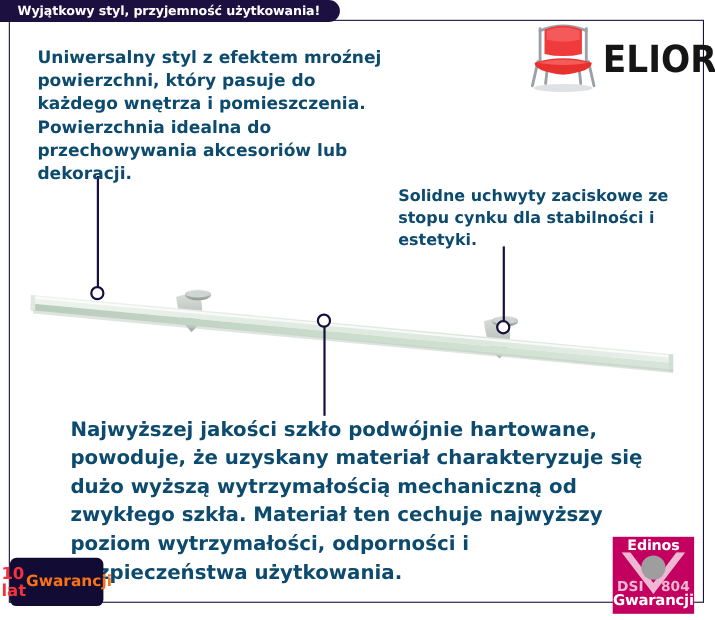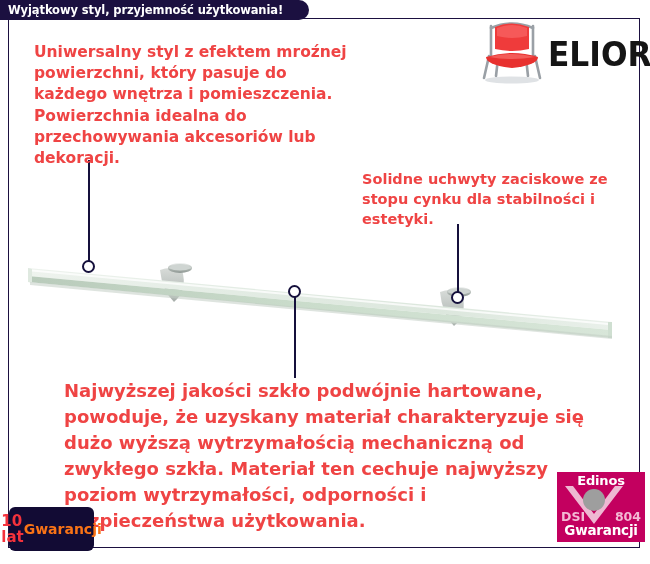--- a/index.html
+++ b/index.html
@@ -20,33 +20,33 @@
     background:transparent;
   }
 
   
   .header-bar{
     position:absolute;left:0;top:0;width:309px;height:20px;
     background:#1b1040;
     border-radius:0 10px 10px 0;
     display:flex;align-items:center;
     box-sizing:border-box;
-    padding-left:8px;
+    padding-left:16px;
     z-index:5;
   }
   .header-title{
     color:#ffffff;font-size:11.5px;font-weight:bold;
     letter-spacing:-0.1px;white-space:nowrap;
     line-height:20px;
   }
 
   
   .txt{
     position:absolute;
-    color:#ef4444;
+    color:#0c4a6e;
     font-weight:bold;
     line-height:1.37;
     white-space:pre-line;
   }
   #text-top-left{ left:34px; top:42px; width:330px; font-size:15.5px; }
   #text-right   { left:362px; top:170px; width:272px; font-size:14.5px; }
   #text-bottom  { left:64px; top:378px; width:520px; font-size:18px; line-height:1.45;}
 
   
   .logo{
@@ -77,21 +77,21 @@
     position:absolute;left:10px;top:508px;width:83px;height:42px;
     background:#120b34;border-radius:5px;
     display:flex;flex-direction:row;align-items:center;justify-content:center;
     box-shadow:0 0 0 1px #120b34;
   }
   .bw-top{color:#f4323c;font-size:15px;font-weight:bold;line-height:16px;}
   .bw-bot{color:#f97316;font-size:14px;font-weight:bold;line-height:16px;}
 
   
   .badge-edinos{
-    position:absolute;left:557px;top:472px;width:88px;height:70px;
+    position:absolute;left:557px;top:488px;width:74px;height:70px;
     background:#c3005f;overflow:hidden;
   }
   .be-top{
     position:absolute;top:1px;left:0;width:100%;text-align:center;
     color:#ffffff;font-size:13px;font-weight:bold;letter-spacing:-0.2px;
   }
   .be-v{position:absolute;left:0;top:14px;width:74px;height:42px;}
   .be-dsi{
     position:absolute;left:4px;top:37px;color:#f3b9d4;
     font-size:12.5px;font-weight:bold;

